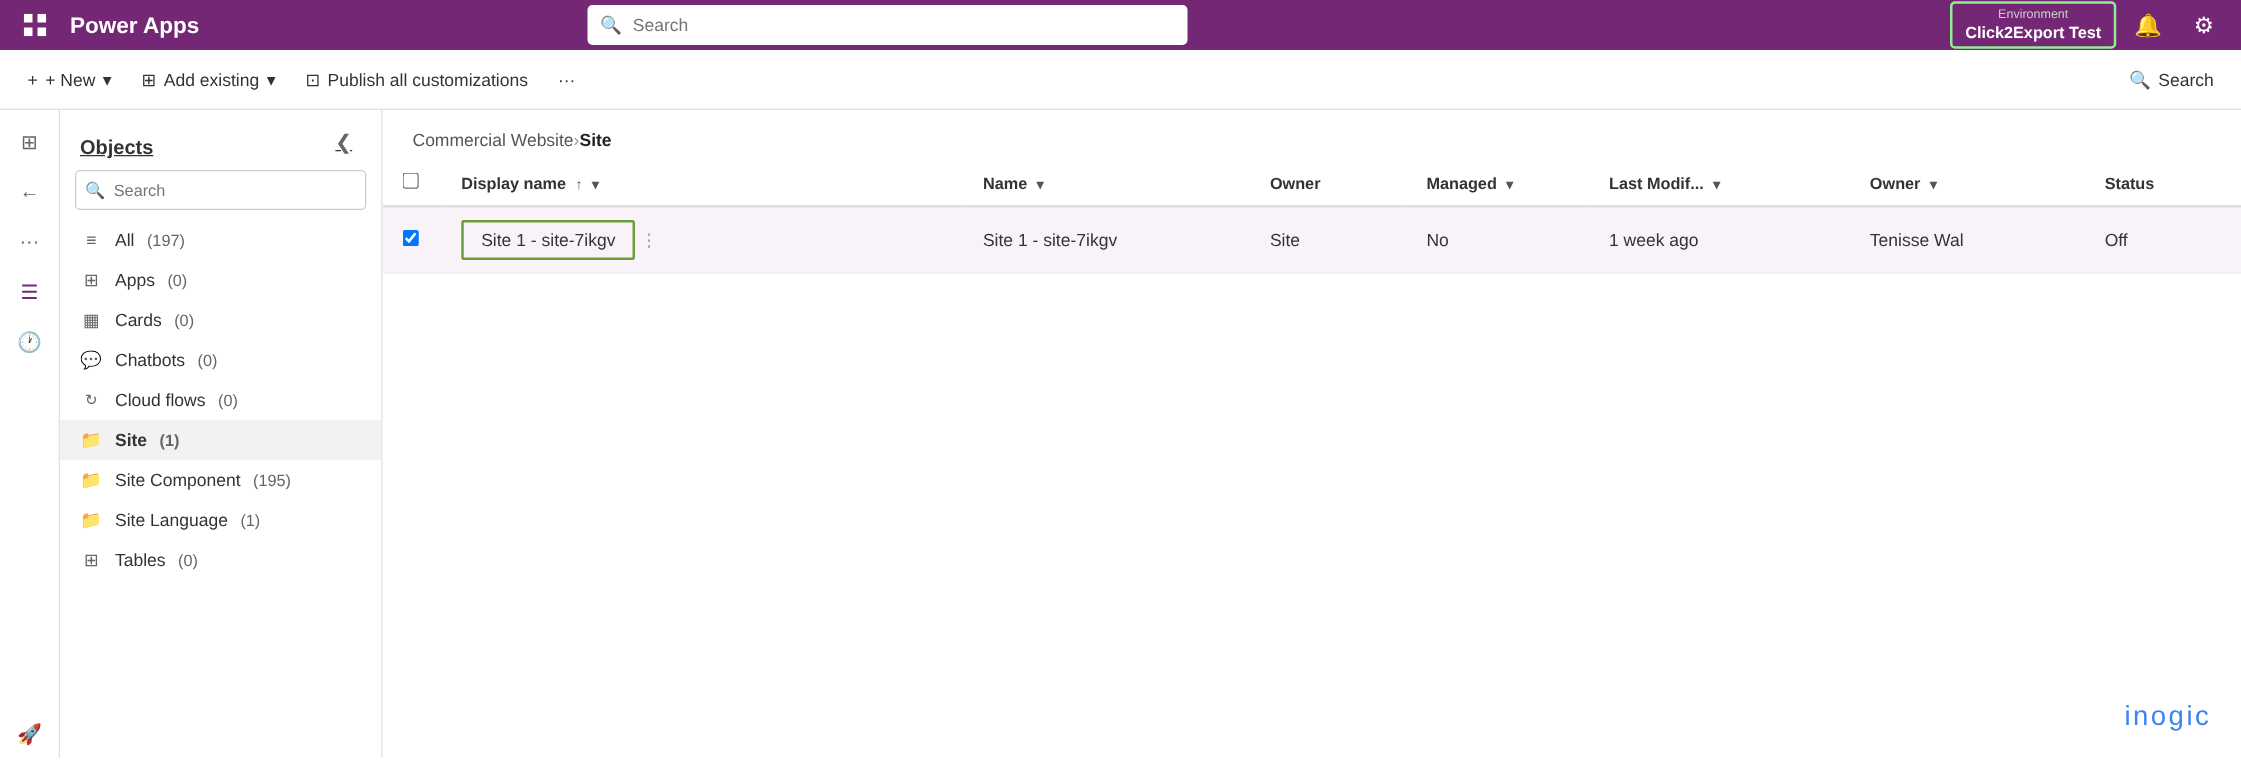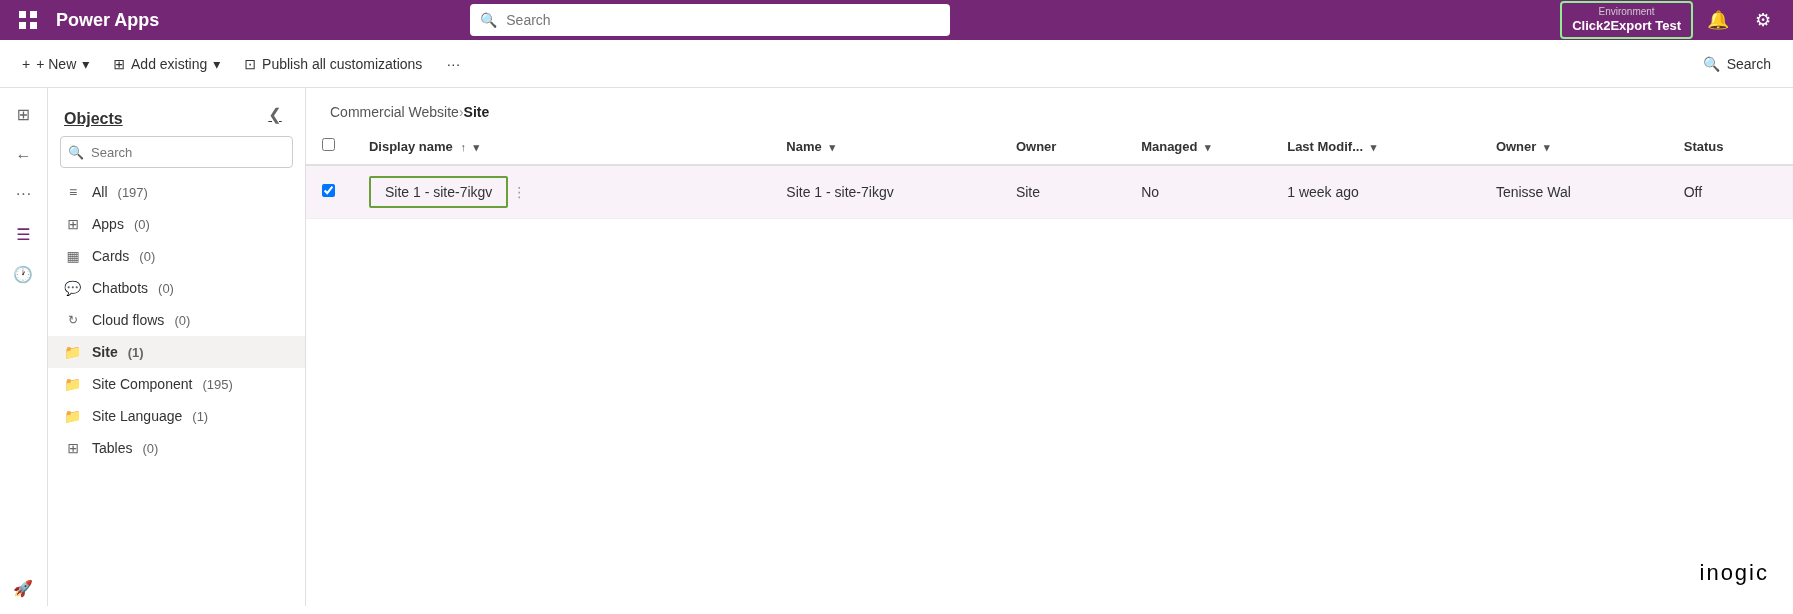--- a/index.html
+++ b/index.html
@@ -308,21 +308,21 @@
     .col-modified { width: 200px; }
     .col-owner { width: 180px; }
     .col-status { width: 120px; }
     .row-actions { color: #999; cursor: pointer; }
 
     
     .watermark {
       position: absolute;
       bottom: 20px;
       right: 24px;
-      color: #000000;
+      color: #3b82f6;
       font-size: 22px;
       font-weight: 300;
       letter-spacing: 2px;
       pointer-events: none;
       user-select: none;
     }
   </style>
 </head>
 <body>
 

